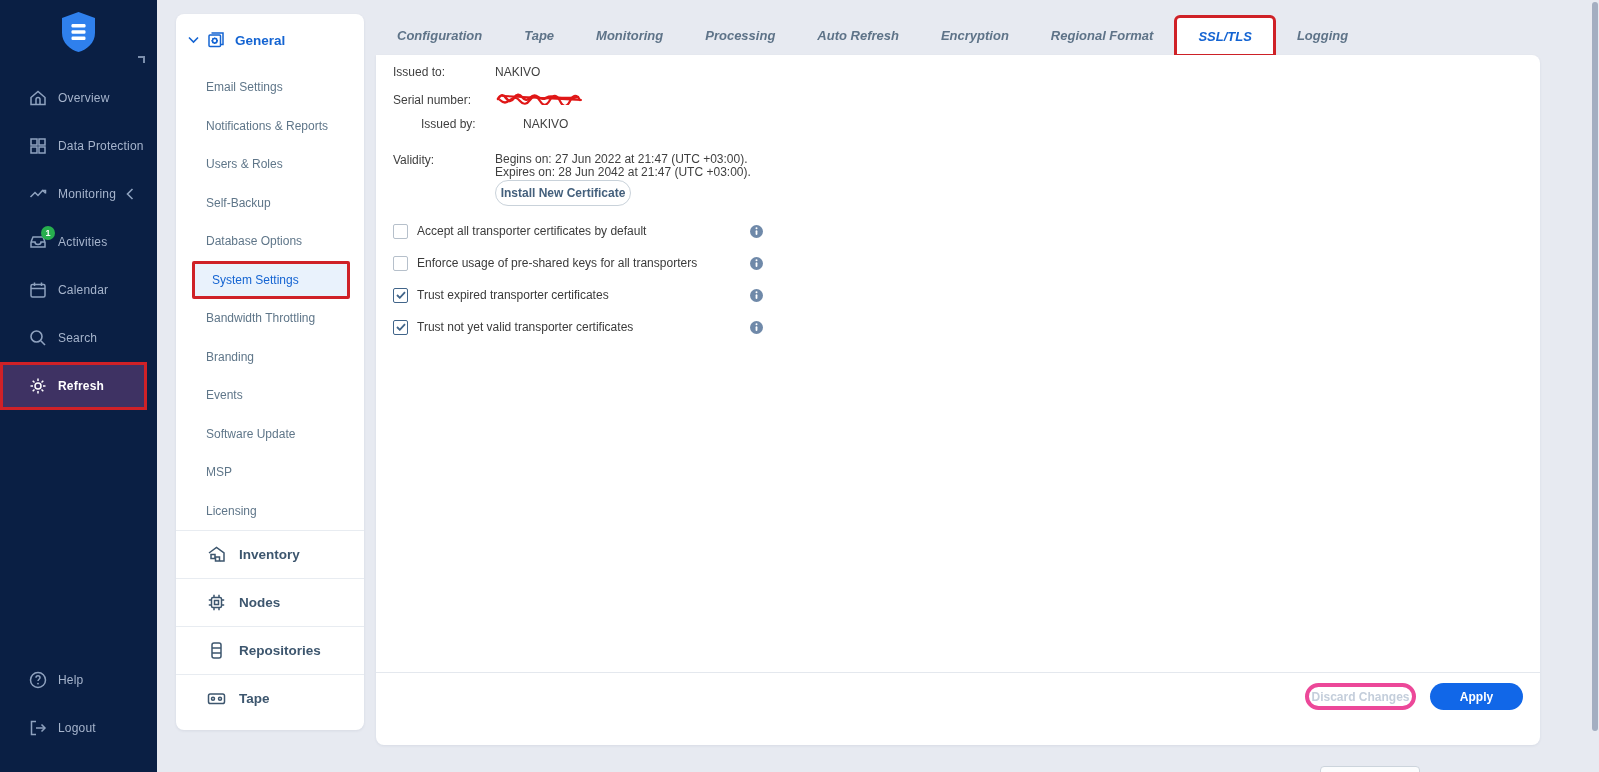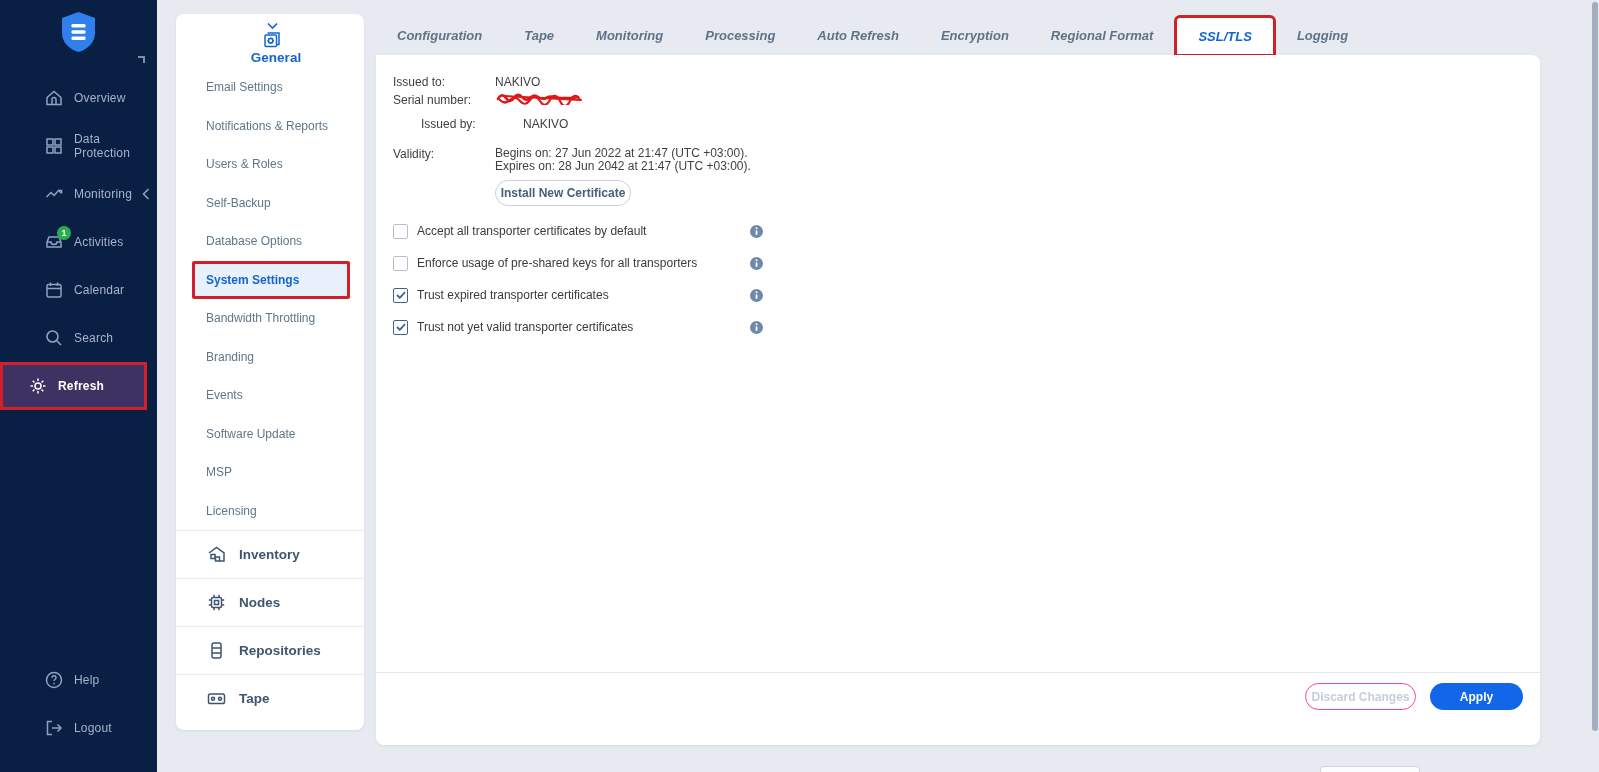--- a/index.html
+++ b/index.html
@@ -18,21 +18,21 @@
     position:absolute; left:0; top:0; width:157px; height:772px;
     background:#0a1f44; color:#a6b4cc;
   }
   .logo-wrap { position:absolute; left:60px; top:11px; }
   .corner-glyph {
     position:absolute; right:12px; top:56px; width:7px; height:7px;
     border-top:2px solid #8fa2bf; border-right:2px solid #8fa2bf; opacity:.85;
   }
   .side-nav { position:absolute; top:74px; left:0; width:100%; }
   .side-item {
-    height:48px; display:flex; align-items:center; padding-left:44px;
+    height:48px; display:flex; align-items:center; padding-left:28px;
     color:#a6b4cc; cursor:pointer; position:relative;
   }
   .side-item .s-icon { width:20px; height:20px; margin-right:10px; color:#8fa2bf; position:relative; flex:0 0 auto; }
   .side-item .s-label { font-size:12px; letter-spacing:.2px; }
   .side-item.active {
     background:#3e3263; border:3px solid #cf2127; width:147px;
     color:#ffffff; font-weight:700; padding-left:25px;
   }
   .side-item.active .s-icon { color:#ffffff; }
   .chev-left { margin-left:10px; color:#8fa2bf; }
@@ -45,34 +45,33 @@
 
   
   .menu-card {
     position:absolute; left:176px; top:14px; width:188px; height:716px;
     background:#fff; border-radius:8px; box-shadow:0 1px 3px rgba(20,40,80,.08);
     overflow:hidden;
   }
   .menu-header {
     height:36px; margin-top:8px; display:flex; align-items:center; padding-left:12px;
     cursor:pointer;
-    flex-direction:column;
   }
   .menu-header .chev-down { color:#1464d2; margin-right:7px; }
   .menu-header .m-icon { width:20px; height:20px; margin-right:9px; color:#1464d2; }
   .menu-header .m-label { color:#1464d2; font-size:13.5px; font-weight:700; }
   .sub-list { margin-top:10px; }
   .sub-item {
     height:38.5px; display:flex; align-items:center; padding-left:30px;
     color:#5f7689; font-size:12px; cursor:pointer;
   }
   .sub-item.sel {
     background:#e9f2fc; border:3px solid #cf2127; border-radius:2px;
-    margin-left:16px; margin-right:14px; padding-left:11px;
-    color:#1464d2; font-weight:700;
+    margin-left:16px; margin-right:14px; padding-left:17px;
+    color:#1464d2; font-weight:400;
   }
   .menu-section {
     height:48px; display:flex; align-items:center; padding-left:30px;
     border-top:1px solid #e8ecf1; cursor:pointer;
   }
   .menu-section .m-icon { width:21px; height:21px; margin-right:12px; color:#3d566e; }
   .menu-section .m-label { color:#3d566e; font-size:13.5px; font-weight:700; }
 
   
   .tabbar {
@@ -88,24 +87,24 @@
   }
 
   
   .main-card {
     position:absolute; left:376px; top:55px; width:1164px; height:690px;
     background:#fff; border-radius:0 8px 8px 8px; box-shadow:0 1px 3px rgba(20,40,80,.07);
   }
   .cert-row { position:absolute; left:17px; display:flex; }
   .cert-label { width:102px; color:#3f3f3f; }
   .cert-value { color:#3f3f3f; }
-  .row-issued-to   { top:20px; }
+  .row-issued-to   { top:10px; }
   .row-serial      { top:38px; }
   .row-issued-by   { top:62px;margin-left:28px; }
-  .row-validity    { top:92px; }
+  .row-validity    { top:98px; }
   .validity-lines div { line-height:13px; margin-bottom:0; }
   .redaction { margin-top:-2px; }
   .install-btn {
     position:absolute; left:119px; top:125px; width:136px; height:26px;
     background:#fff; border:1px solid #c9d2da; border-radius:14px;
     color:#44607c; font-weight:700; font-size:12px; cursor:pointer;
     display:flex; align-items:center; justify-content:center;
     font-family:"Liberation Sans", sans-serif;
   }
   .opts { position:absolute; left:17px; top:160px; width:750px; }
@@ -126,21 +125,21 @@
   .footer-divider {
     position:absolute; left:0; right:0; top:617px; border-top:1px solid #e4e8ee;
   }
   .footer-btns { position:absolute; top:628px; right:17px; display:flex; gap:14px; }
   .btn {
     height:27px; border-radius:14px; font-size:12px; font-weight:700;
     display:flex; align-items:center; justify-content:center; cursor:pointer;
     font-family:"Liberation Sans", sans-serif;
   }
   .btn-discard {
-    width:111px; background:#fff; border:1px solid #ec4899; color:#c4cedb; cursor:default;
+    width:111px; background:#fff; border:4px solid #ec4899; color:#c4cedb; cursor:default;
   }
   .btn-apply {
     width:93px; background:#1167e8; border:none; color:#fff;
   }
 
   
   .v-scrollbar {
     position:absolute; right:1px; top:2px; width:6px; height:729px;
     background:#a3aec1; border-radius:3px;
   }

